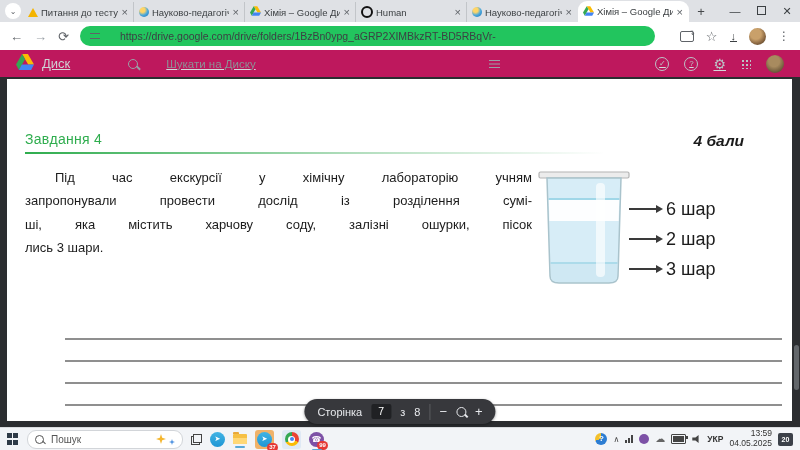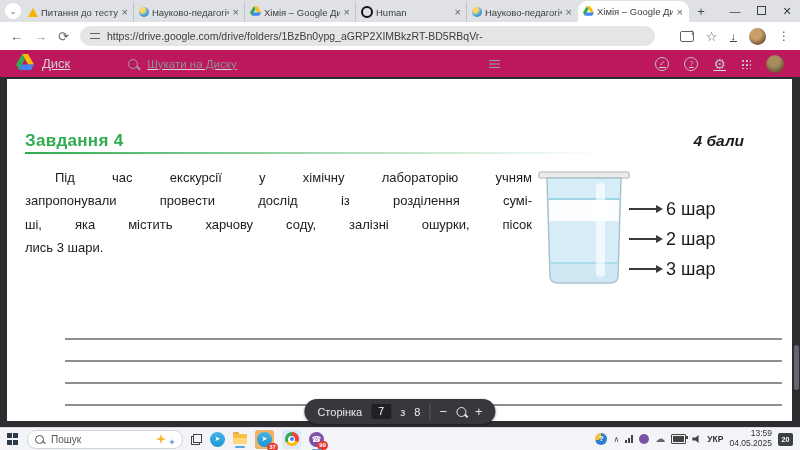--- a/index.html
+++ b/index.html
@@ -27,40 +27,40 @@
     display:flex;align-items:center;justify-content:center;}
   .win-controls{margin-left:auto;display:flex;align-items:center;height:22px;}
   .win-btn{width:26px;text-align:center;font-size:11px;color:#3c4043;line-height:22px;}
   .win-sq{display:inline-block;width:7px;height:7px;border:1px solid #3c4043;}
 
   
   .address-bar{position:absolute;top:22px;left:0;right:0;height:28px;background:#fff;
     display:flex;align-items:center;padding:0 10px;box-sizing:border-box;gap:11px;}
   .nav-ic{font-size:13px;color:#5f6368;}
   .nav-ic.fwd{color:#9aa0a6;}
-  .url-pill{height:20px;flex:1;max-width:555px;background:#e5e5e5;border-radius:10px;
-    display:flex;align-items:center;padding:0 10px;gap:7px;overflow:hidden;}
+  .url-pill{height:20px;flex:1;max-width:555px;background:#22c55e;border-radius:10px;
+    display:flex;align-items:center;padding:0 10px;gap:20px;overflow:hidden;}
   .tune2{width:10px;height:8px;position:relative;}
   .tune2::before,.tune2::after{content:'';position:absolute;left:0;right:0;height:1.4px;background:#5f6368;}
   .tune2::before{top:1px;} .tune2::after{bottom:1px;}
   .url-text{font-size:10.5px;color:#3c4043;white-space:nowrap;}
   .bar-right{display:flex;align-items:center;gap:12px;margin-left:auto;}
   .send-ic{width:12px;height:9px;border:1.3px solid #5f6368;border-radius:2px;position:relative;}
   .send-ic::after{content:'↴';position:absolute;font-size:7px;color:#5f6368;right:-2px;top:-3px;}
   .star-ic{font-size:13px;color:#5f6368;}
   .dl-ic{font-size:11px;color:#3c4043;border-bottom:1.5px solid #3c4043;line-height:10px;padding:0 1px;}
   .avatar{width:17px;height:17px;border-radius:50%;
     background:radial-gradient(circle at 40% 35%,#c9a06a 0 35%,#7c5b3a 70%,#44543a);}
   .menu-ic{font-size:12px;color:#5f6368;letter-spacing:0;}
 
   
   .drive-header{position:absolute;top:50px;left:0;right:0;height:27px;background:#be185d;
     display:flex;align-items:center;padding:0 16px;box-sizing:border-box;color:#d5d7da;text-decoration:underline;}
   .drive-name{font-size:13px;margin-left:8px;color:#cfd1d4;}
-  .dh-search{display:flex;align-items:center;gap:7px;margin-left:58px;width:372px;}
+  .dh-search{display:flex;align-items:center;gap:26px;margin-left:58px;width:372px;}
   .mag{width:8px;height:8px;border:1.5px solid #9aa0a6;border-radius:50%;position:relative;flex:none;}
   .mag::after{content:'';position:absolute;width:5px;height:1.5px;background:#9aa0a6;
     transform:rotate(45deg);right:-4px;bottom:-1px;}
   .dh-input{background:transparent;border:none;outline:none;font-size:11.5px;color:#cfd1d4;
     flex:1;font-family:inherit;}
   .dh-input::placeholder{color:#8d9196;}
   .tune3{width:11px;height:9px;position:relative;flex:none;}
   .tune3::before,.tune3::after{content:'';position:absolute;left:0;right:0;height:1.3px;background:#9aa0a6;}
   .tune3::before{top:1px;box-shadow:0 3.5px 0 #9aa0a6;} .tune3::after{bottom:0;}
   .dh-right{margin-left:auto;display:flex;align-items:center;gap:15px;}
@@ -70,21 +70,21 @@
   .grid9{width:10px;height:10px;background-image:radial-gradient(#bdc1c6 1px,transparent 1.2px);
     background-size:4px 4px;background-position:0 0;}
   .dh-avatar{width:18px;height:18px;border-radius:50%;
     background:radial-gradient(circle at 45% 35%,#a88b5f 0 35%,#6f5a3c 70%,#3f4d33);}
 
   
   .stage{position:absolute;top:77px;left:0;right:0;height:350px;background:#2b2d30;}
   .page{position:absolute;left:7px;right:8px;top:2px;bottom:6px;background:#fff;}
   .sb-thumb{position:absolute;right:1px;top:268px;width:5px;height:45px;background:#63676b;border-radius:3px;}
 
-  .task-title{position:absolute;left:18px;top:52px;font-size:17px;font-weight:bold;
+  .task-title{position:absolute;left:18px;top:52px;font-size:14px;font-weight:normal;
     color:#2fad4e;letter-spacing:.3px;}
   .points{position:absolute;right:48px;top:53px;font-size:15.5px;font-style:italic;
     font-weight:600;color:#1b1b1b;}
   .title-rule{position:absolute;left:18px;top:73px;width:580px;height:2px;
     background:linear-gradient(90deg,#2fad4e 0%,#aedcba 55%,rgba(255,255,255,0) 100%);}
 
   .para{position:absolute;left:18px;top:87px;width:507px;font-size:13px;line-height:23.3px;color:#1c1c1c;}
   .jline{text-align:justify;text-align-last:justify;}
   .jline.first{text-indent:30px;}
   .jline.last{text-align-last:left;}

